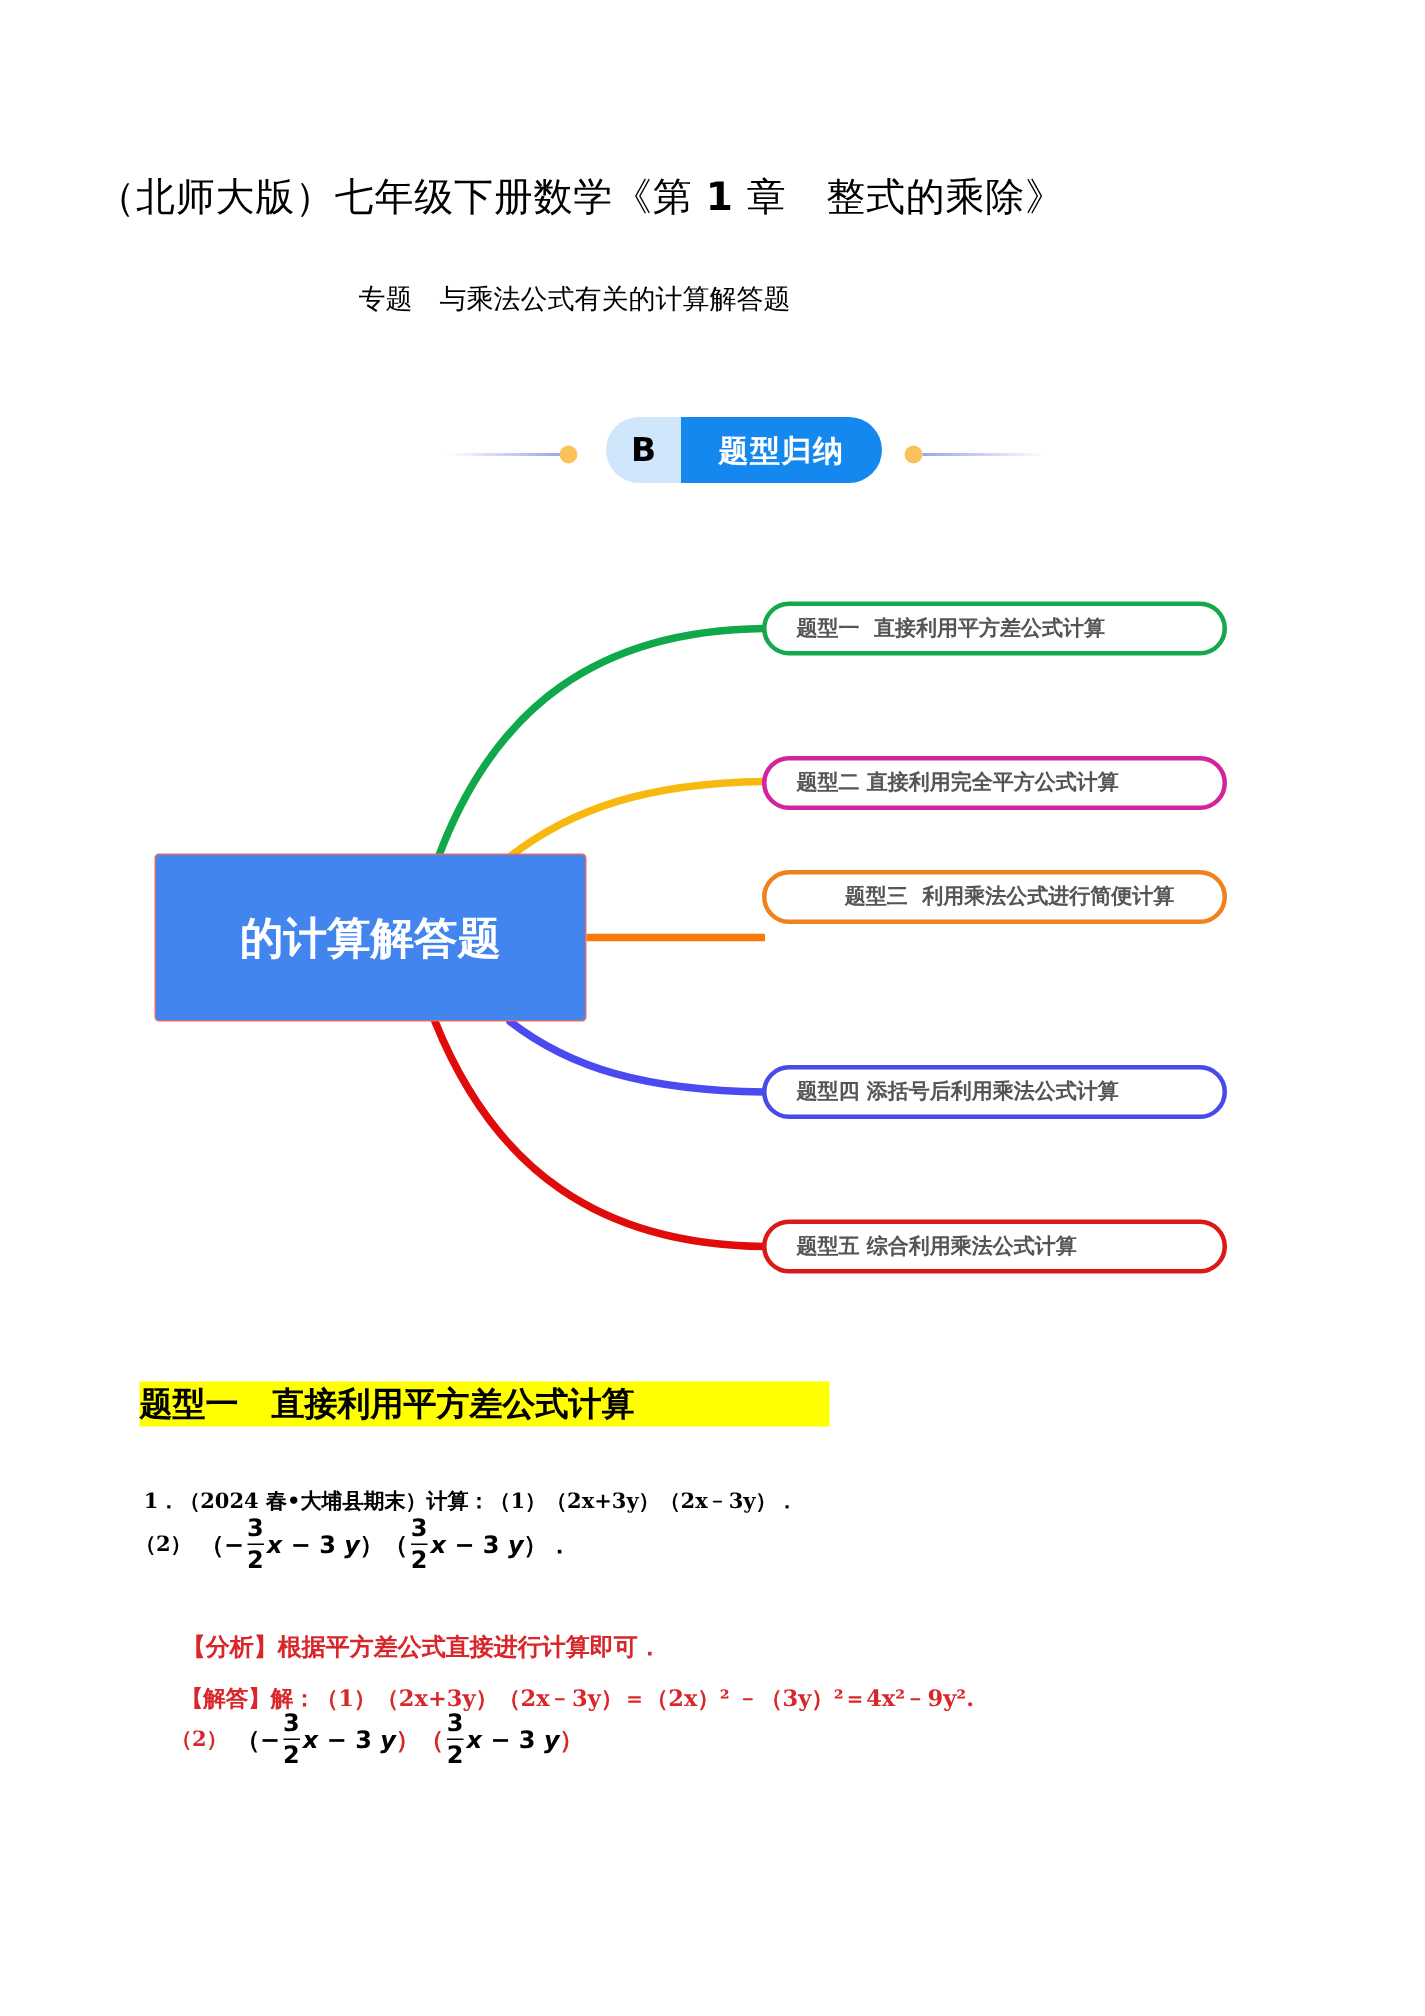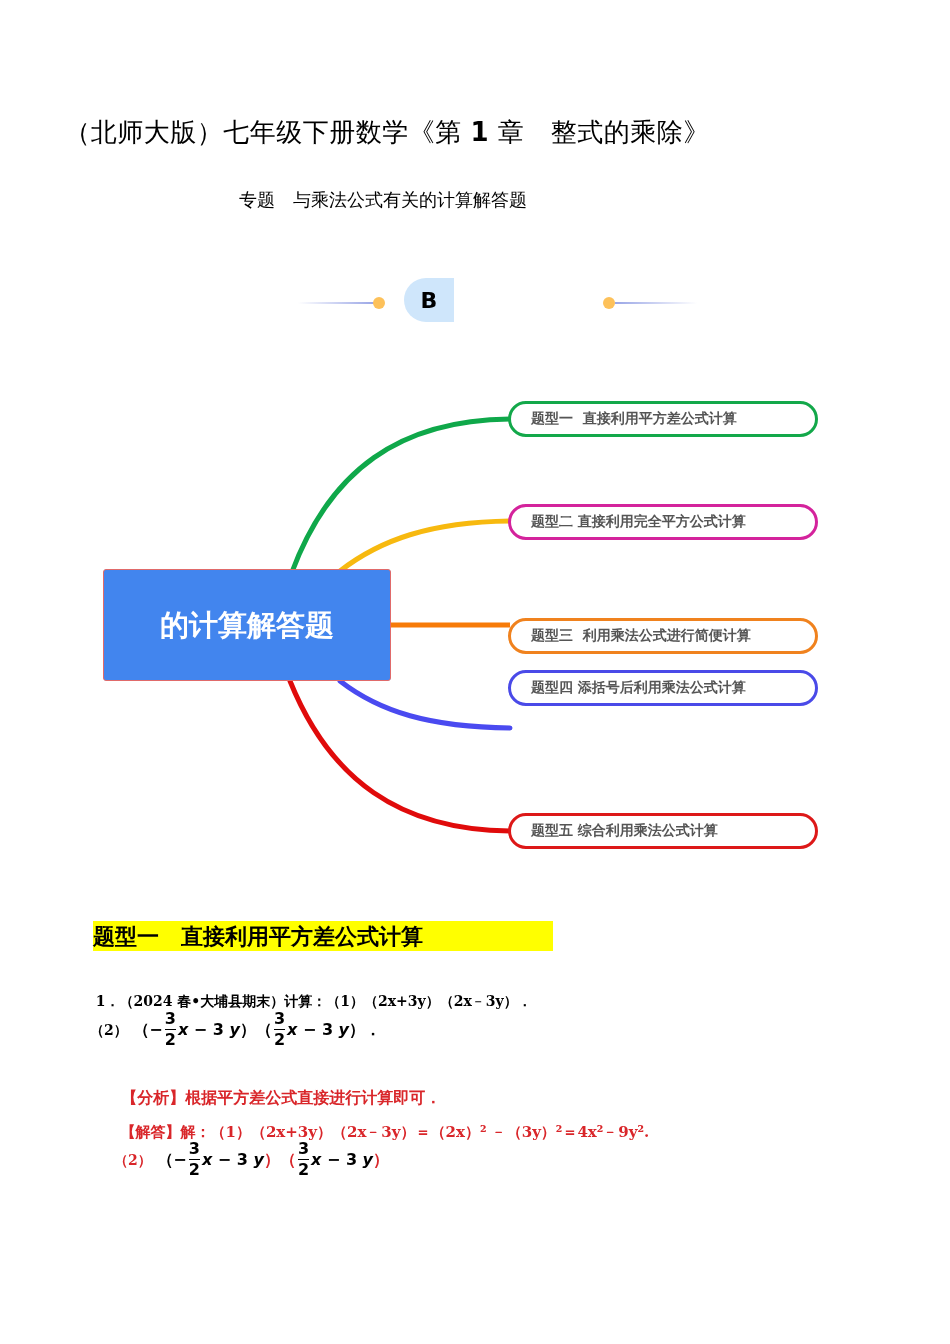--- a/index.html
+++ b/index.html
@@ -61,38 +61,39 @@
 <div class="abs title1"><span>（北师大版）七年级下册数学《第</span> <span class="num">1</span> <span>章　整式的乘除》</span></div>
 <div class="abs title2"><span>专题　与乘法公式有关的计算解答题</span></div>
 
 <div class="abs deco-line" style="left:298px;top:302px;width:76px;background:linear-gradient(to right, rgba(160,170,230,0), #9aa6e6);"></div>
 <div class="abs dot" style="left:373px;top:297px;"></div>
 <div class="abs dot" style="left:603px;top:297px;"></div>
 <div class="abs deco-line" style="left:615px;top:302px;width:82px;background:linear-gradient(to right, #9aa6e6, rgba(160,170,230,0));"></div>
 
 <div class="abs badge">
   <div class="b-part">B</div>
+  <div class="t-part">题型归纳</div>
 </div>
 
 <svg class="abs mm-svg" width="950" height="900">
   <path d="M 292 572 C 330 470, 400 420, 510 419" stroke="#0fa84a" stroke-width="5" fill="none" stroke-linecap="round"></path>
   <path d="M 340 571 C 380 540, 430 522, 510 521" stroke="#f7b90f" stroke-width="5" fill="none" stroke-linecap="round"></path>
   <path d="M 391 625 L 510 625" stroke="#f77b08" stroke-width="5" fill="none"></path>
   <path d="M 340 681 C 380 712, 430 727, 510 728" stroke="#4a4af0" stroke-width="5" fill="none" stroke-linecap="round"></path>
   <path d="M 290 681 C 330 780, 400 830, 510 831" stroke="#e00b0b" stroke-width="5" fill="none" stroke-linecap="round"></path>
 </svg>
 
 <div class="abs center-box">
   <div>的计算解答题</div>
 </div>
 
 <div class="abs node" style="top:401px;border-color:#13a84a;"><span>题型一  直接利用平方差公式计算</span></div>
 <div class="abs node" style="top:504px;border-color:#d4239c;"><span>题型二 直接利用完全平方公式计算</span></div>
-<div class="abs node" style="top:618px;border-color:#f0821e;"><span>题型三  利用乘法公式进行简便计算</span></div>
-<div class="abs node" style="top:670px;border-color:#4a4ae8;"><span>题型四 添括号后利用乘法公式计算</span></div>
+<div class="abs node" style="top:580px;border-color:#f0821e;justify-content:center;"><span>题型三  利用乘法公式进行简便计算</span></div>
+<div class="abs node" style="top:710px;border-color:#4a4ae8;"><span>题型四 添括号后利用乘法公式计算</span></div>
 <div class="abs node" style="top:813px;border-color:#dd1818;"><span>题型五 综合利用乘法公式计算</span></div>
 
 <div class="abs sec-head">题型一　直接利用平方差公式计算</div>
 
 <div class="abs q-line" style="left:86px;top:971px;">
   <span>1．</span><span>（2024 春•大埔县期末）计算：（1）（2x+3y）（2x﹣3y）．</span>
 </div>
 
 <div class="abs q-line" style="left:90px;top:1010px;display:flex;align-items:center;">
   <span>（2）</span>

